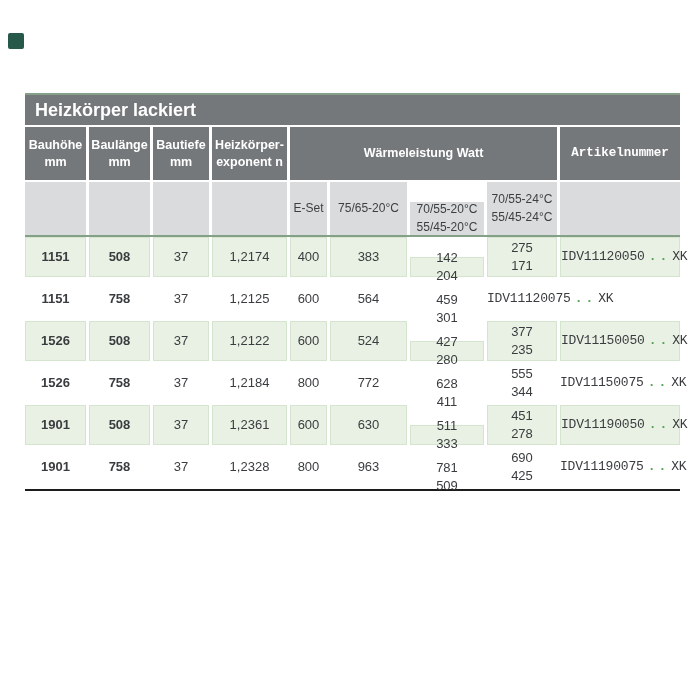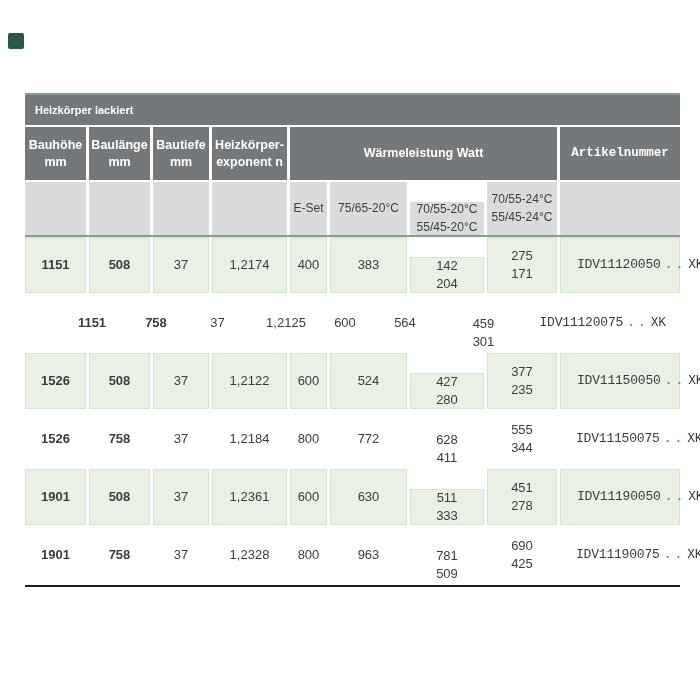--- a/index.html
+++ b/index.html
@@ -9,53 +9,53 @@
     -webkit-font-smoothing:antialiased;
   }
   .brand-square{
     position:absolute;left:8px;top:33px;width:16px;height:16px;
     background:#27594a;border-radius:2px;
   }
   .tablewrap{position:absolute;left:25px;top:93px;width:655px;}
   .topline{height:2px;width:655px;background:#84a086;}
   .titlebar{
     height:30px;background:#75787b;color:#ffffff;font-weight:bold;
-    font-size:11px;display:flex;align-items:center;padding-left:10px;
+    font-size:18px;display:flex;align-items:center;padding-left:10px;
     box-sizing:border-box;
   }
   .row{display:flex;gap:3px;border-radius:9px;}
   .hrow{margin-top:2px;height:53px;}
   .hrow .cell{
     background:#75787b;color:#ffffff;font-weight:bold;font-size:12.5px;
     display:flex;flex-direction:column;align-items:center;justify-content:center;
     line-height:1.3;text-align:center;
   }
   .subrow{margin-top:2px;height:53px;}
   .subrow .cell{
     background:#dadbdc;color:#3c3f41;font-size:12px;
     display:flex;flex-direction:column;align-items:center;justify-content:center;
     line-height:1.45;text-align:center;
   }
   .greenline{height:2px;width:655px;background:#84a086;}
-  .drow{height:56px;margin-bottom:2px;justify-content:center;}
+  .drow{height:40px;margin-bottom:2px;}
   .drow:last-of-type{margin-bottom:0;}
   .drow .cell{
     font-size:13px;color:#3a3d3f;
     display:flex;flex-direction:column;align-items:center;justify-content:center;
     line-height:1.35;text-align:center;box-sizing:border-box;background:#ffffff;
   }
   .drow.striped .cell{background:#e9f1e4;border:1px solid #d5e4cf;}
   .cell{box-sizing:border-box;flex:0 0 auto;}
   .c1{width:61px;} .c2{width:61px;} .c3{width:56px;} .c4{width:75px;}
   .c5{width:37px;} .c6{width:77px;} .c7{width:74px;margin-top:20px;} .c8{width:70px;}
   .c9{width:120px;font-family:Liberation Mono, monospace;}
   .cgroup{width:267px;}
   .bold{font-weight:bold;}
   .artcell{flex-direction:row !important;justify-content:flex-start !important;
-    padding-left:16px;font-size:12px;letter-spacing:-0.2px;white-space:nowrap;}
+    padding-left:0;font-size:12px;letter-spacing:-0.2px;white-space:nowrap;}
   .dots{color:#55a452;font-weight:bold;letter-spacing:3px;margin:0 2px 0 4px;}
   .blackline{height:2px;width:655px;background:#1c1c1c;}
 </style>
 </head>
 <body>
 
 <div class="brand-square"></div>
 
 <div class="tablewrap">
   <div class="topline"></div>

